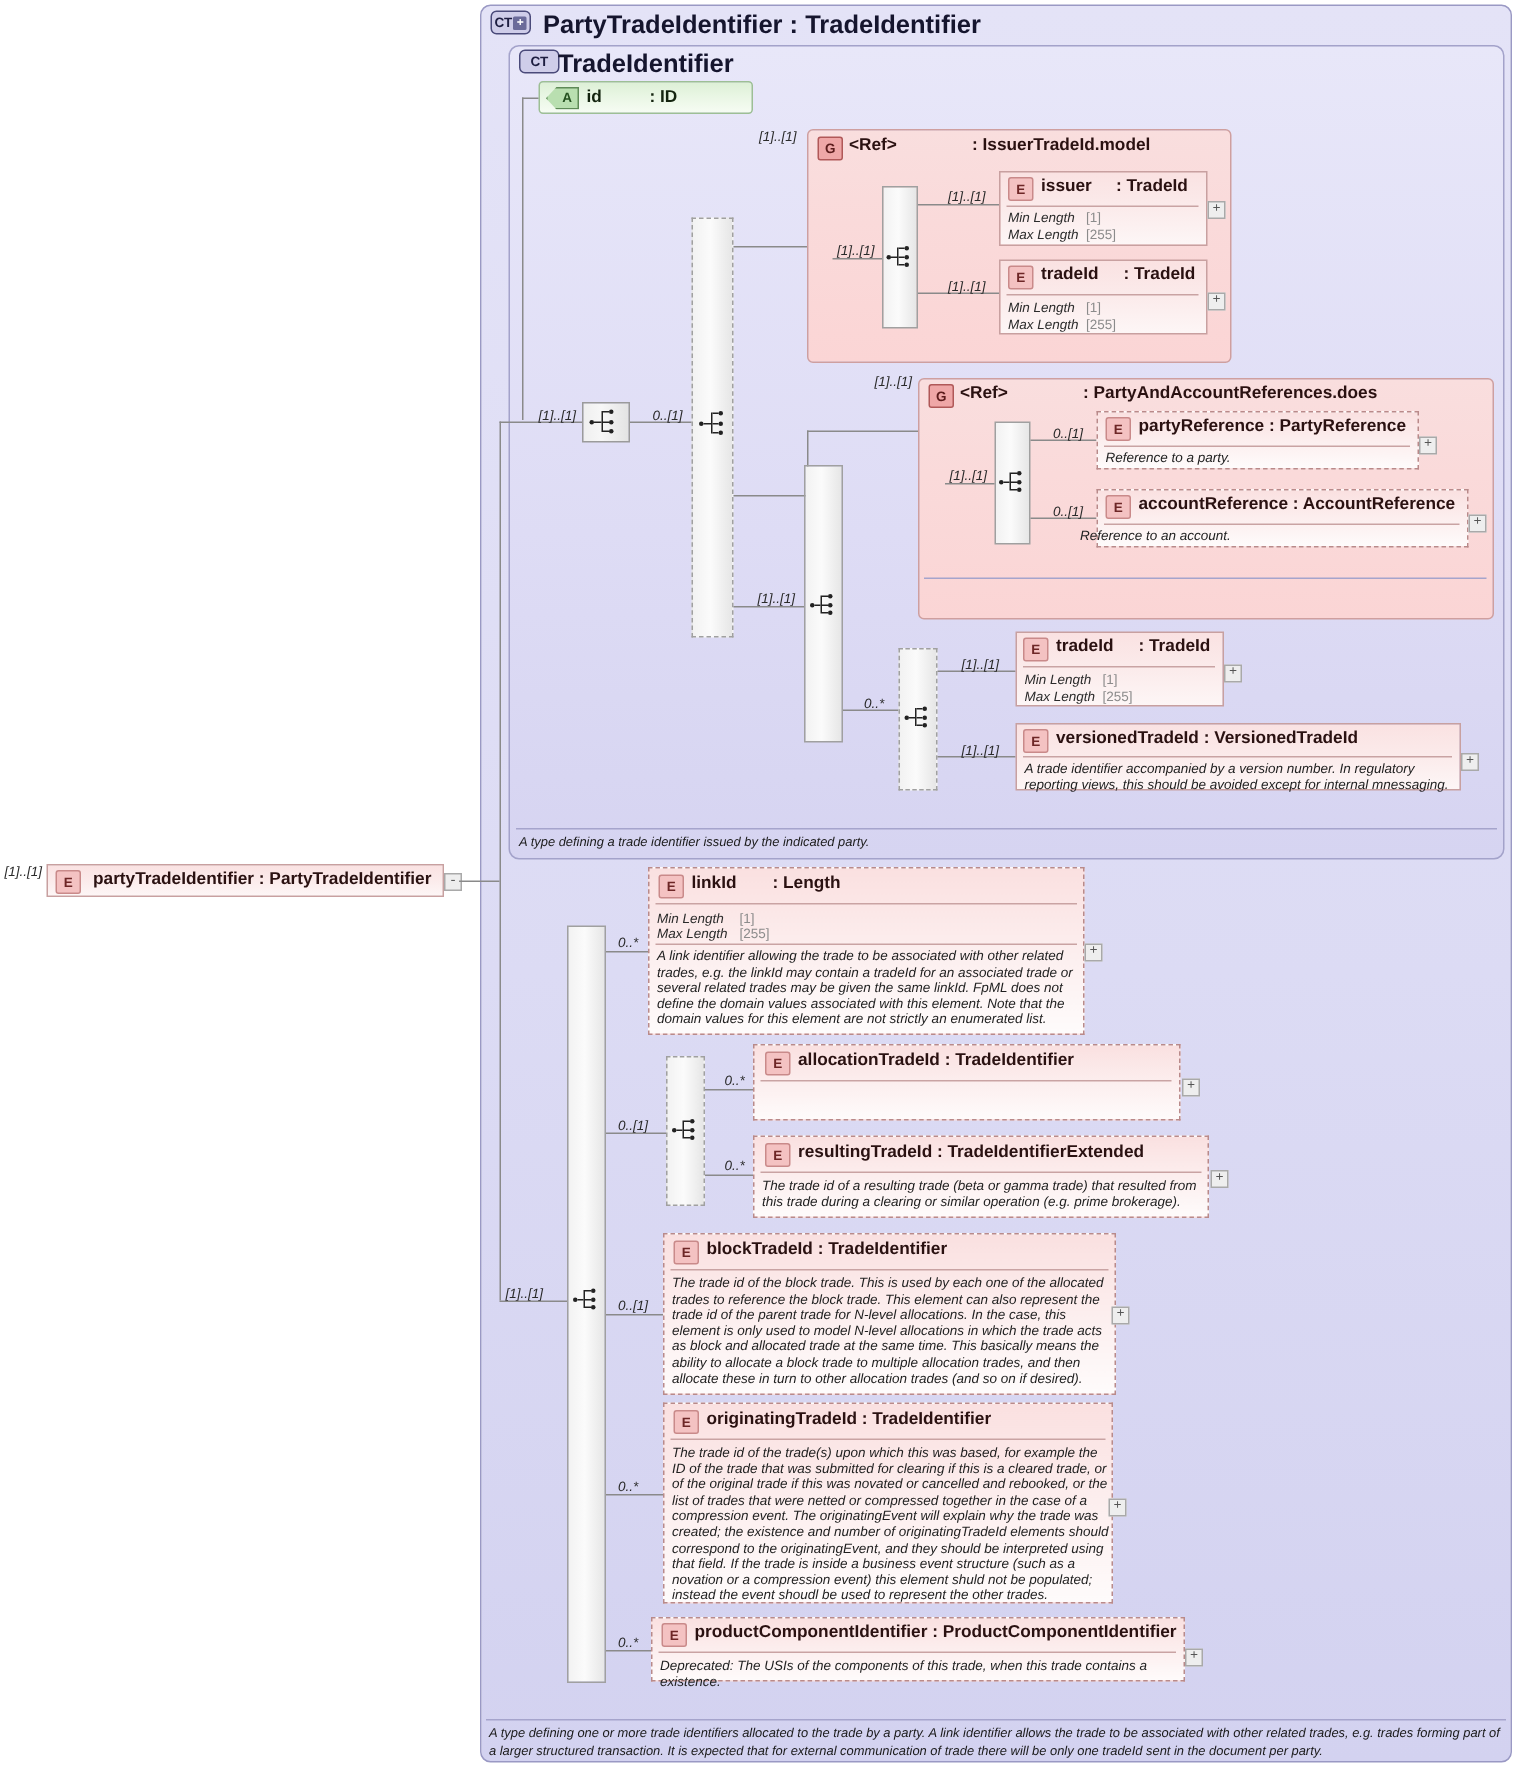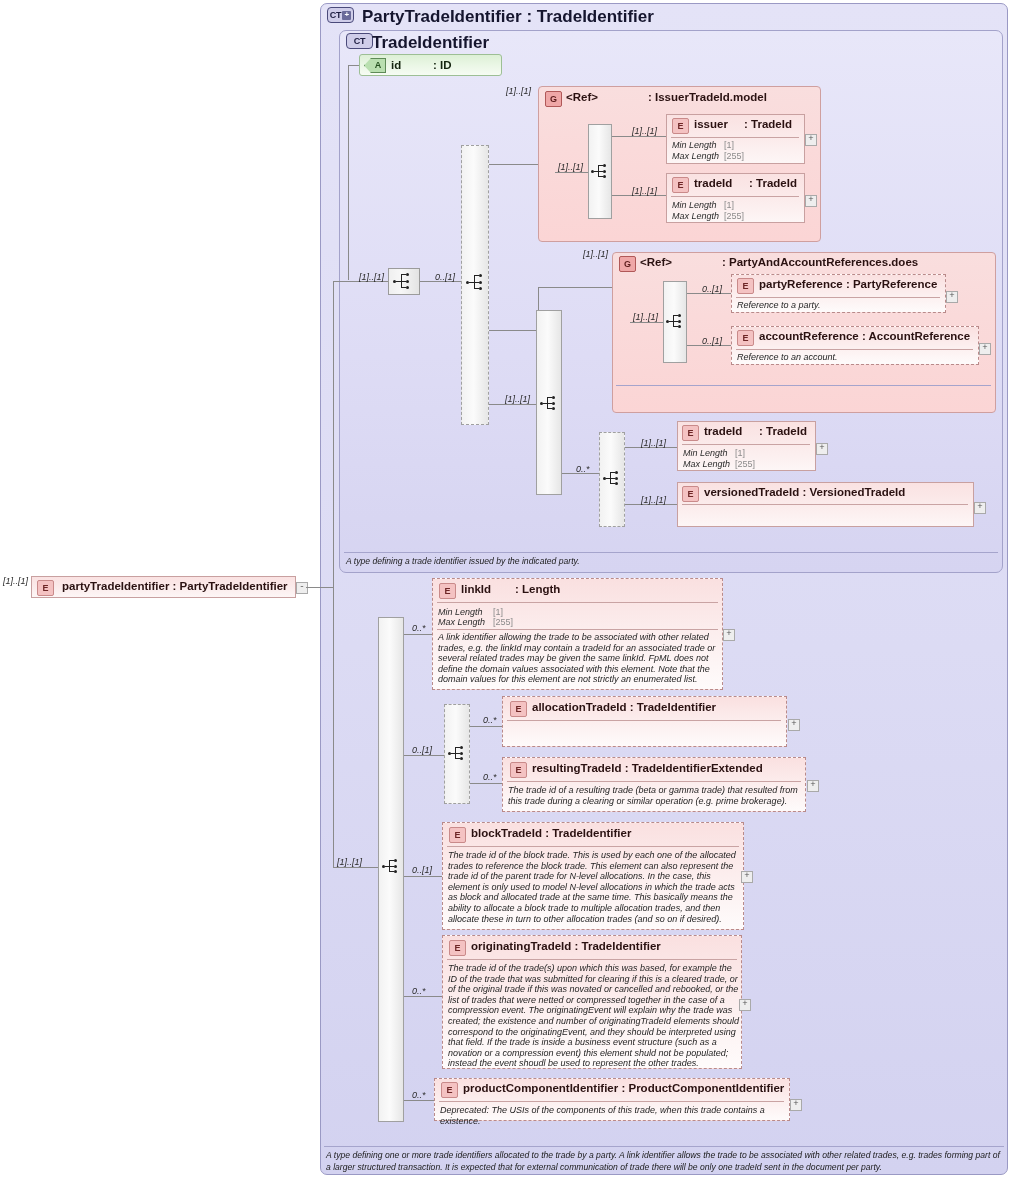--- a/index.html
+++ b/index.html
@@ -268,21 +268,21 @@
   <div class="ebox-hr" style="left:736px;top:297px;width:204px;"></div>
   <div class="doc" style="left:737px;top:300px;width:200px;">Reference to a party.</div>
   <div class="expander" style="left:946px;top:291px;">+</div>
 
   <div class="ln-h" style="left:687px;top:345px;width:44px;"></div>
   <div class="card" style="left:702px;top:336px;">0..[1]</div>
   <div class="abs ebox dashed" style="left:731px;top:326px;width:248px;height:39px;"></div>
   <div class="badge badge-e" style="left:737px;top:330px;">E</div>
   <div class="ebox-name" style="left:759px;top:330px;">accountReference : AccountReference</div>
   <div class="ebox-hr" style="left:736px;top:349px;width:237px;"></div>
-  <div class="doc" style="left:737px;top:352px;width:230px;">Reference to an account.</div>
+  <div class="doc" style="left:720px;top:352px;width:230px;">Reference to an account.</div>
   <div class="expander" style="left:979px;top:343px;">+</div>
 
   <div class="annot-hr" style="left:616px;top:385px;width:375px;"></div>
 
   <div class="abs cbar-tall" style="left:536px;top:310px;width:26px;height:185px;"></div>
   <div class="seq" style="left:540px;top:395px;">
     <i style="left:0px;top:7px;width:3px;height:3px;"></i>
     <span class="bar" style="left:3px;top:8px;width:4px;height:1px;"></span>
     <span class="bar" style="left:7px;top:2px;width:1px;height:12px;"></span>
     <span class="bar" style="left:8px;top:2px;width:4px;height:1px;"></span>
@@ -320,20 +320,21 @@
   <div class="facet" style="left:683px;top:459px;">Max Length</div>
   <div class="facet-v" style="left:735px;top:459px;">[255]</div>
   <div class="expander" style="left:816px;top:443px;">+</div>
 
   <div class="ln-h" style="left:625px;top:504px;width:52px;"></div>
   <div class="card" style="left:641px;top:495px;">[1]..[1]</div>
   <div class="abs ebox" style="left:677px;top:482px;width:297px;height:45px;"></div>
   <div class="badge badge-e" style="left:682px;top:486px;">E</div>
   <div class="ebox-name" style="left:704px;top:486px;">versionedTradeId : VersionedTradeId</div>
   <div class="ebox-hr" style="left:682px;top:504px;width:286px;"></div>
+  <div class="doc" style="left:683px;top:507px;width:288px;">A trade identifier accompanied by a version number. In regulatory reporting views, this should be avoided except for internal mnessaging.</div>
   <div class="expander" style="left:974px;top:502px;">+</div>
 
   <div class="card" style="left:3px;top:576px;">[1]..[1]</div>
   <div class="abs ebox" style="left:31px;top:576px;width:265px;height:22px;"></div>
   <div class="badge badge-e" style="left:37px;top:580px;">E</div>
   <div class="ebox-name" style="left:62px;top:580px;">partyTradeIdentifier : PartyTradeIdentifier</div>
   <div class="expander" style="left:296px;top:582px;">-</div>
   <div class="ln-h" style="left:306px;top:587px;width:27px;"></div>
 
   <div class="ln-v" style="left:333px;top:281px;height:586px;"></div>

